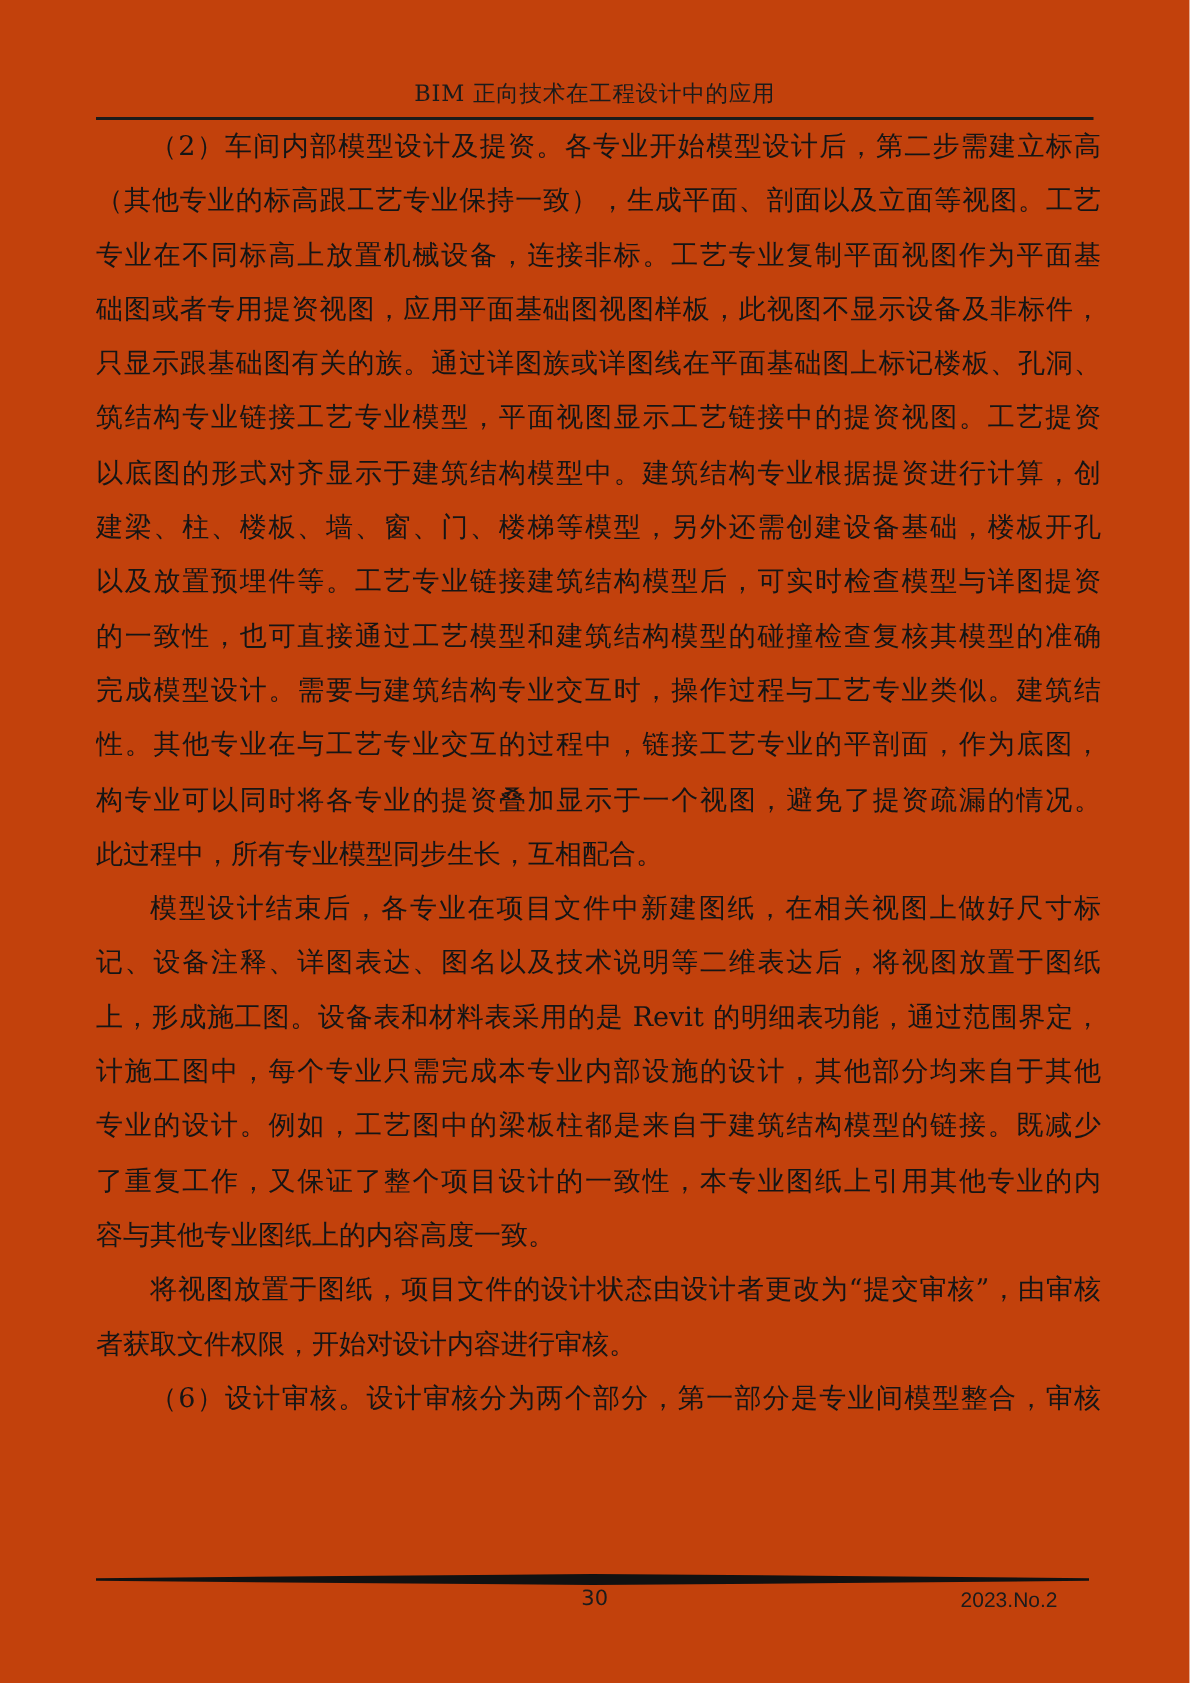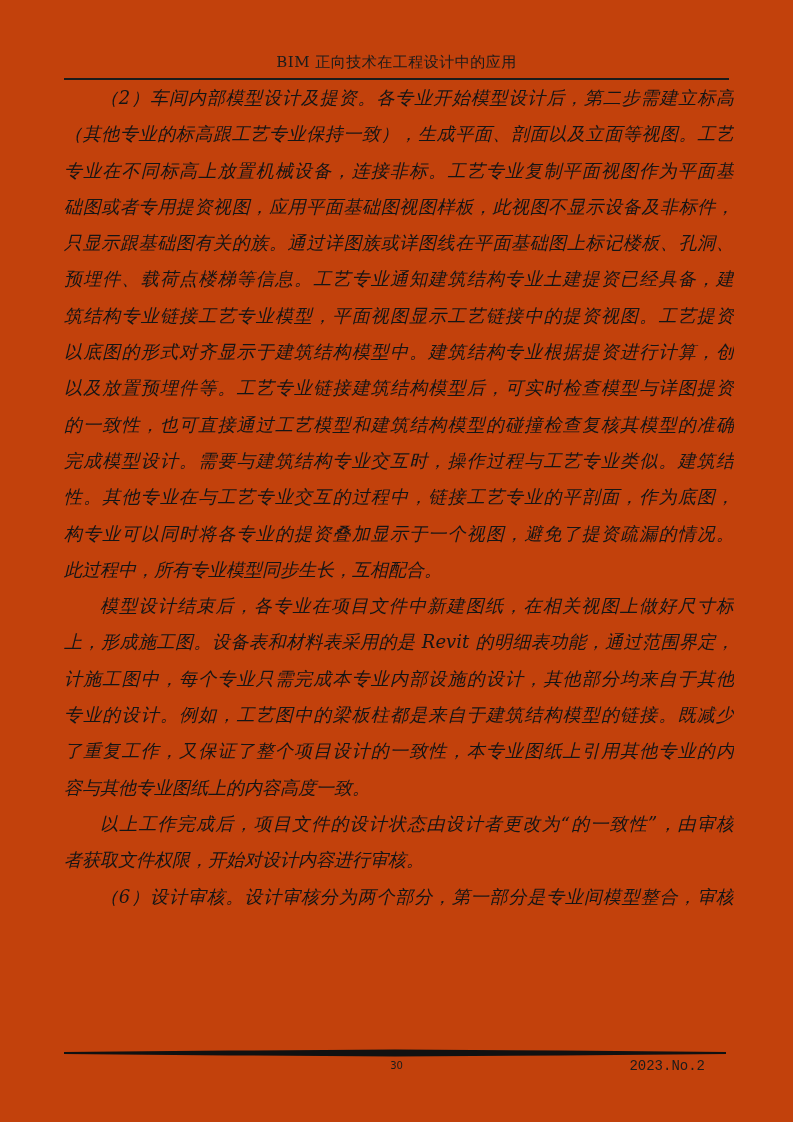--- a/index.html
+++ b/index.html
@@ -42,85 +42,85 @@
     color: #151515;
   }
   .text-line {
     height: 36.3px;
     line-height: 36.3px;
     overflow: hidden;
     text-align: justify;
     text-align-last: justify;
     text-justify: inter-character;
     white-space: normal;
-    font-style: italic;
   }
   .text-line.indent { text-indent: 2em; }
   .text-line.ender  { text-align: left; text-align-last: left; }
   
   .footer-bar {
     position: absolute;
     top: 1049px;
     left: 64px;
     width: 662px;
     height: 8px;
     display: block;
   }
   .footer-page {
     position: absolute;
     top: 1058px;
     left: 0;
     width: 793px;
     text-align: center;
     font-family: "DejaVu Sans", "Liberation Sans", sans-serif;
-    font-size: 10px;
+    font-size: 14px;
     line-height: 16px;
     color: #1b1b1b;
   }
   .footer-issue {
     position: absolute;
     top: 1058px;
     right: 88px;
-    font-family: Liberation Mono, monospace;
+    font-family: Liberation Sans, sans-serif;
     font-size: 14px;
     line-height: 16px;
     color: #1b1b1b;
   }
 </style>
 </head>
 <body>
 
 <div class="page">
 
   <div class="header-title">BIM 正向技术在工程设计中的应用</div>
 
   <div class="header-rule"></div>
 
   <div class="body-text" id="body-text">
       <div class="text-line indent">（2）车间内部模型设计及提资。各专业开始模型设计后，第二步需建立标高</div>
       <div class="text-line">（其他专业的标高跟工艺专业保持一致），生成平面、剖面以及立面等视图。工艺</div>
       <div class="text-line">专业在不同标高上放置机械设备，连接非标。工艺专业复制平面视图作为平面基</div>
       <div class="text-line">础图或者专用提资视图，应用平面基础图视图样板，此视图不显示设备及非标件，</div>
       <div class="text-line">只显示跟基础图有关的族。通过详图族或详图线在平面基础图上标记楼板、孔洞、</div>
-      <div class="text-line">预埋件、载荷点楼梯等信息。工艺专业通知建筑结构专业土建提资已经具备，建</div>
       <div class="text-line">筑结构专业链接工艺专业模型，平面视图显示工艺链接中的提资视图。工艺提资</div>
       <div class="text-line">以底图的形式对齐显示于建筑结构模型中。建筑结构专业根据提资进行计算，创</div>
+      <div class="text-line">建梁、柱、楼板、墙、窗、门、楼梯等模型，另外还需创建设备基础，楼板开孔</div>
       <div class="text-line">以及放置预埋件等。工艺专业链接建筑结构模型后，可实时检查模型与详图提资</div>
       <div class="text-line">的一致性，也可直接通过工艺模型和建筑结构模型的碰撞检查复核其模型的准确</div>
       <div class="text-line">完成模型设计。需要与建筑结构专业交互时，操作过程与工艺专业类似。建筑结</div>
       <div class="text-line">性。其他专业在与工艺专业交互的过程中，链接工艺专业的平剖面，作为底图，</div>
       <div class="text-line">构专业可以同时将各专业的提资叠加显示于一个视图，避免了提资疏漏的情况。</div>
       <div class="text-line ender">此过程中，所有专业模型同步生长，互相配合。</div>
       <div class="text-line indent">模型设计结束后，各专业在项目文件中新建图纸，在相关视图上做好尺寸标</div>
+      <div class="text-line">记、设备注释、详图表达、图名以及技术说明等二维表达后，将视图放置于图纸</div>
       <div class="text-line">上，形成施工图。设备表和材料表采用的是 Revit 的明细表功能，通过范围界定，</div>
       <div class="text-line">计施工图中，每个专业只需完成本专业内部设施的设计，其他部分均来自于其他</div>
       <div class="text-line">专业的设计。例如，工艺图中的梁板柱都是来自于建筑结构模型的链接。既减少</div>
       <div class="text-line">了重复工作，又保证了整个项目设计的一致性，本专业图纸上引用其他专业的内</div>
       <div class="text-line ender">容与其他专业图纸上的内容高度一致。</div>
-      <div class="text-line indent">以上工作完成后，项目文件的设计状态由设计者更改为“的一致性”，由审核</div>
+      <div class="text-line indent">将视图放置于图纸，项目文件的设计状态由设计者更改为“提交审核”，由审核</div>
       <div class="text-line ender">者获取文件权限，开始对设计内容进行审核。</div>
       <div class="text-line indent">（6）设计审核。设计审核分为两个部分，第一部分是专业间模型整合，审核</div>
     </div>
 
   <svg class="footer-bar" viewBox="0 0 662 8" preserveAspectRatio="none">
     <polygon points="0,3.1 165,1.6 331,0.4 497,1.6 662,3.1 662,4.9 497,6.4 331,7.6 165,6.4 0,4.9" fill="#111111"></polygon>
   </svg>
 
   <div class="footer-page">30</div>
 

